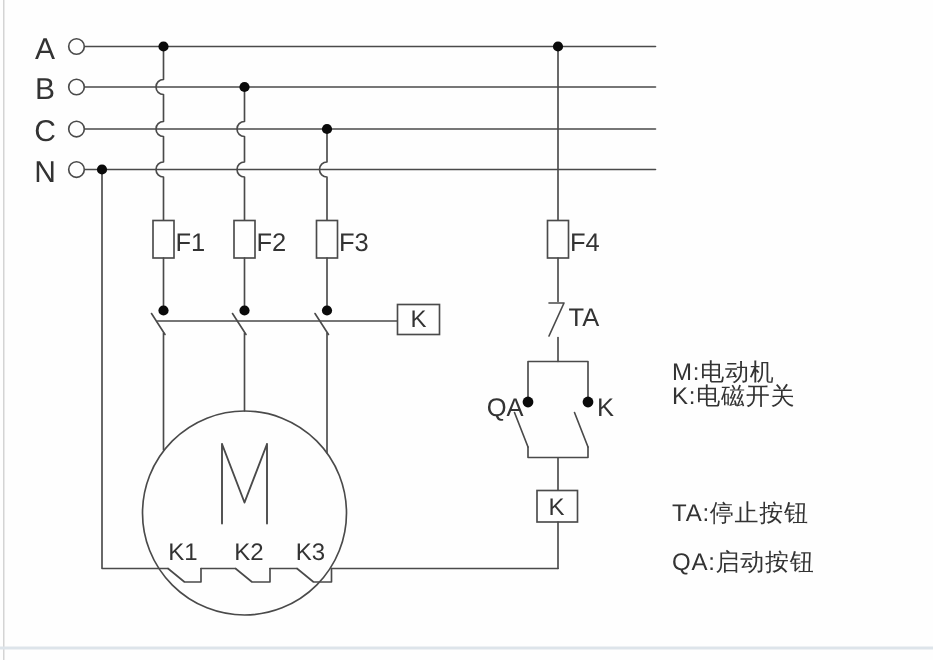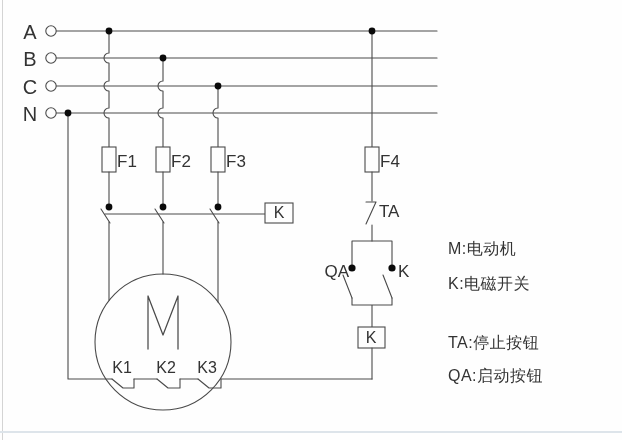--- a/index.html
+++ b/index.html
@@ -126,17 +126,17 @@
       <circle class="dot" cx="109" cy="207" r="3.4"></circle>
       <circle class="dot" cx="163" cy="207" r="3.4"></circle>
       <circle class="dot" cx="218" cy="207" r="3.4"></circle>
       <circle class="dot" cx="352" cy="268" r="3.6"></circle>
       <circle class="dot" cx="392" cy="268" r="3.6"></circle>
     </g>
   </svg>
 
   <div class="legend">
     <div class="legend-line" style="top:240px">M:电动机</div>
-    <div class="legend-line" style="top:275px">K:电磁开关</div>
+    <div class="legend-line" style="top:256px">K:电磁开关</div>
     <div class="legend-line" style="top:334px">TA:停止按钮</div>
     <div class="legend-line" style="top:367px">QA:启动按钮</div>
   </div>
 </div>
 
 </body></html>

